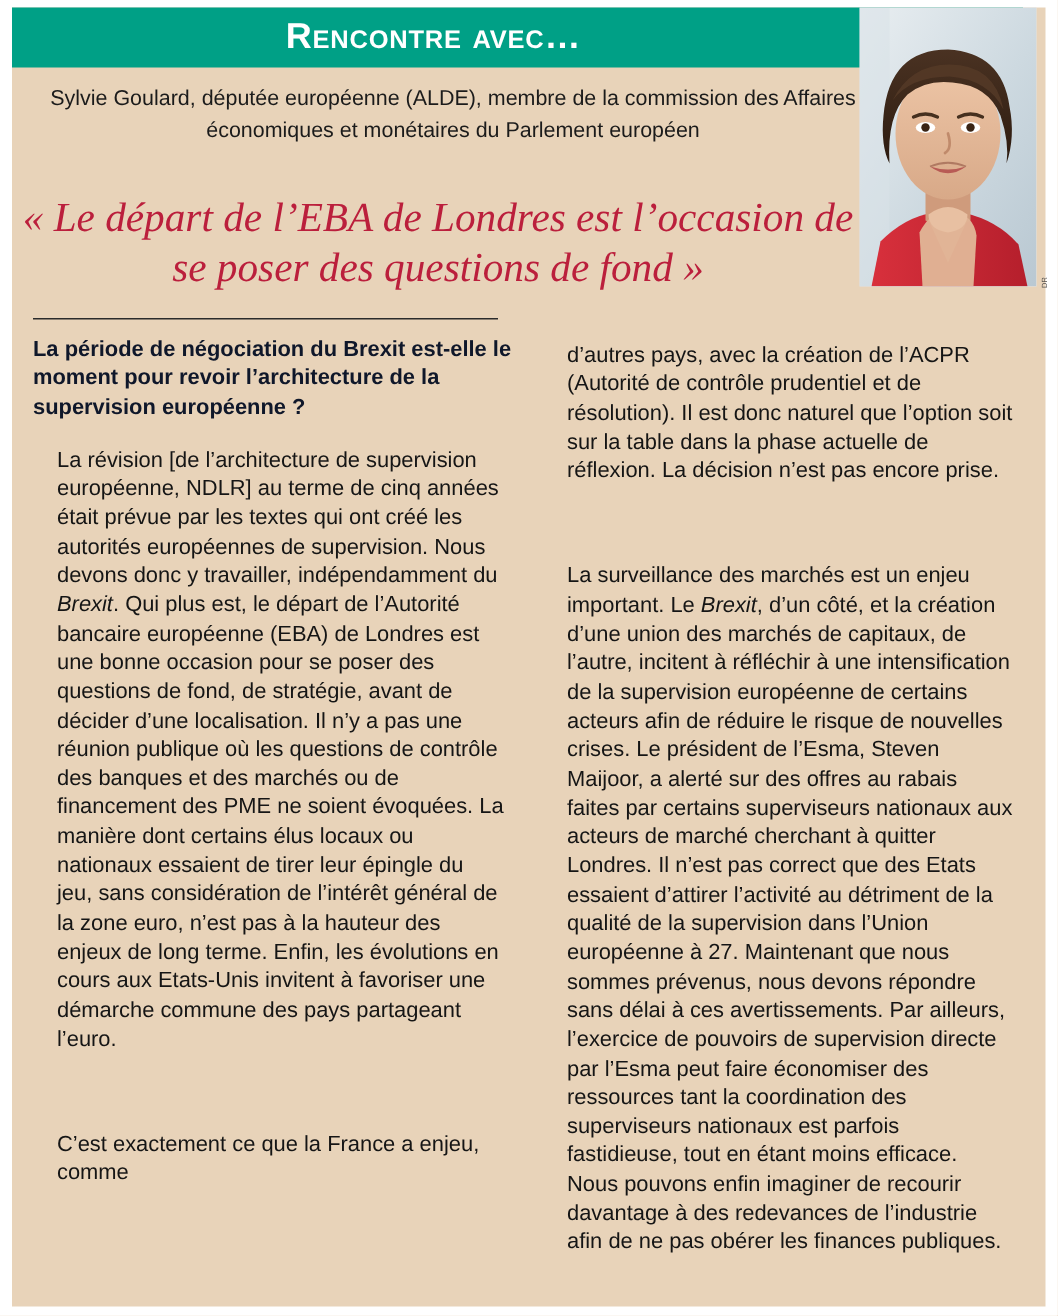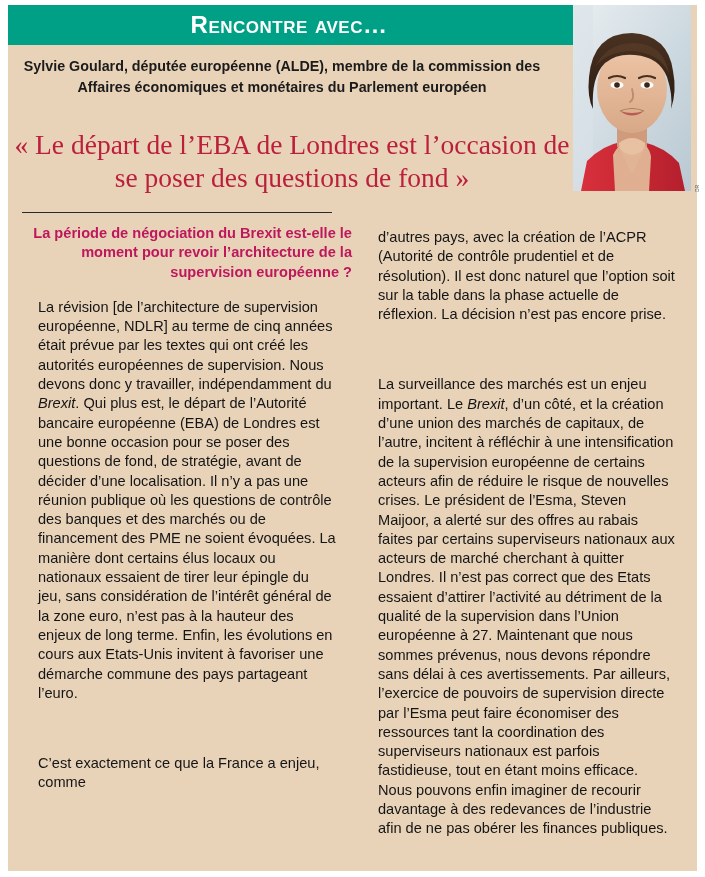--- a/index.html
+++ b/index.html
@@ -80,39 +80,40 @@
     transform: rotate(180deg);
     font-family: "Liberation Sans", sans-serif;
     white-space: nowrap;
     letter-spacing: 0px;
     line-height: 10px;
   }
 
   
   .deck {
     position: absolute;
-    left: 12px;
+    left: 32px;
     top: 56px;
     width: 540px;
     text-align: center;
     font-family: "Liberation Sans", sans-serif;
-    font-weight: bold;
+    font-weight: normal;
     font-size: 14.3px;
     line-height: 21px;
     color: #1b1b1b;
   }
 
   
   .headline {
     position: absolute;
     left: 14px;
     top: 128px;
     width: 556px;
     text-align: center;
     font-family: "Liberation Serif", serif;
+    font-style: italic;
     font-size: 27.5px;
     line-height: 33px;
     color: #bb1f3c;
   }
 
   
   .col {
     position: absolute;
     top: 212px;
     width: 330px;
@@ -138,23 +139,22 @@
   }
   .byline-rule {
     border: 0;
     border-top: 1.6px solid #2b2b2b;
     margin: 0 0 11px 0;
     width: 310px;
   }
 
   .q {
     font-weight: bold;
-    color: #be185d;
+    color: #0f172a;
     margin: 0;
-    text-align: right;
   }
   .a {
     font-weight: normal;
     margin: 16px;
   }
   .blockgap { height: 19px; }
   .it { font-style: italic; }
 </style>
 </head>
 <body>

